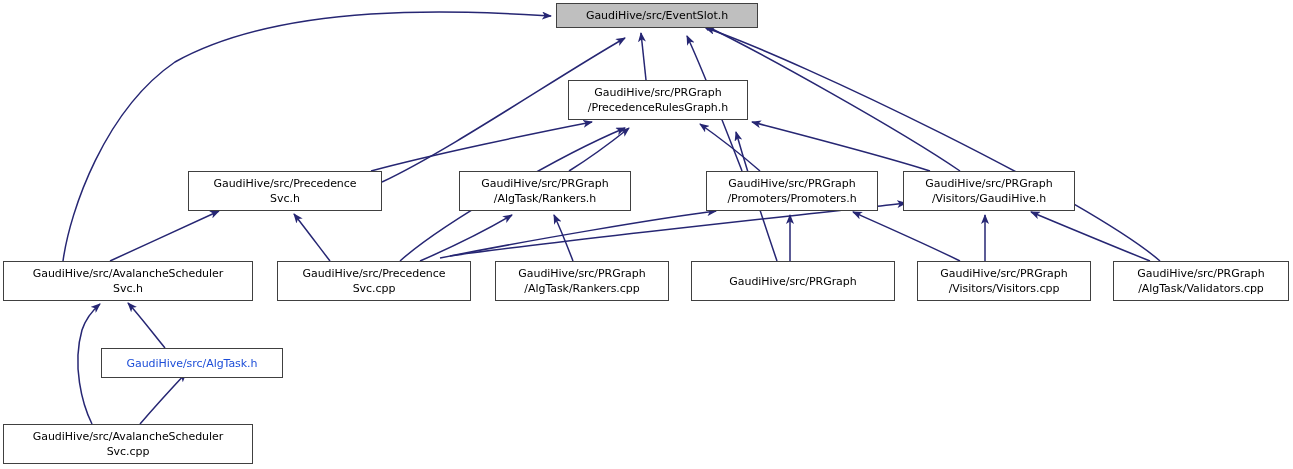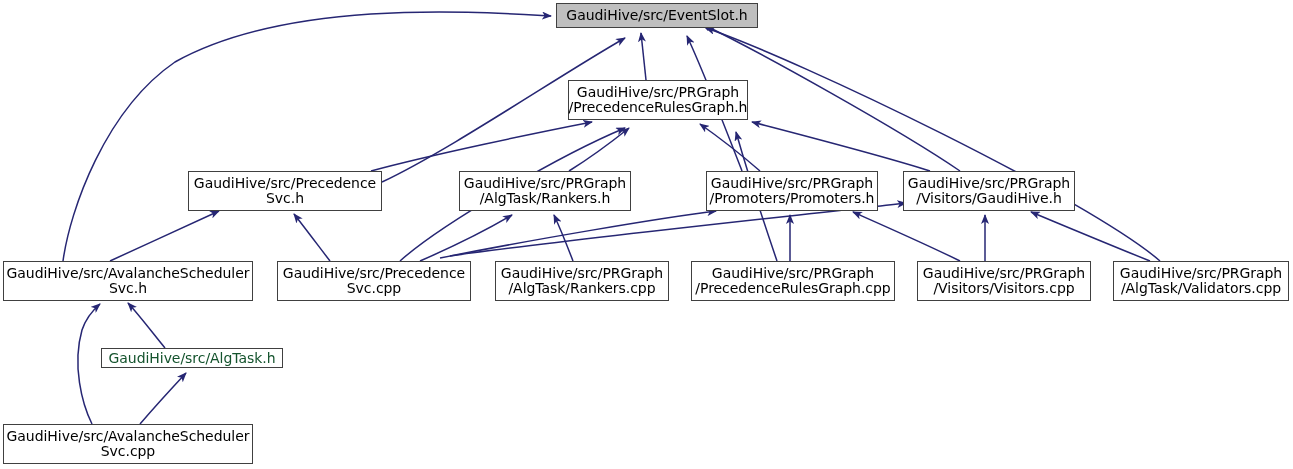--- a/index.html
+++ b/index.html
@@ -25,21 +25,21 @@
     width: 1293px;
     height: 469px;
     pointer-events: none;
   }
   .node {
     position: absolute;
     box-sizing: border-box;
     border: 1px solid #404040;
     background: #ffffff;
     color: #000000;
-    font-size: 14px;
+    font-size: 11px;
     line-height: 15px;
     text-align: center;
     display: flex;
     flex-direction: column;
     align-items: center;
     justify-content: center;
     white-space: pre;
     letter-spacing: -0.05px;
   }
   .node.root {
@@ -93,20 +93,20 @@
   <div id="node-layer">
       <div class="node root" style="left: 556px; top: 3px; width: 202px; height: 25px; background: rgb(191, 191, 191); border-color: rgb(64, 64, 64); color: rgb(0, 0, 0);"><span class="line">GaudiHive/src/EventSlot.h</span></div>
       <div class="node" style="left: 568px; top: 80px; width: 180px; height: 40px; background: rgb(255, 255, 255); border-color: rgb(64, 64, 64); color: rgb(0, 0, 0);"><span class="line">GaudiHive/src/PRGraph</span><span class="line">/PrecedenceRulesGraph.h</span></div>
       <div class="node" style="left: 188px; top: 171px; width: 194px; height: 40px; background: rgb(255, 255, 255); border-color: rgb(64, 64, 64); color: rgb(0, 0, 0);"><span class="line">GaudiHive/src/Precedence</span><span class="line">Svc.h</span></div>
       <div class="node" style="left: 459px; top: 171px; width: 172px; height: 40px; background: rgb(255, 255, 255); border-color: rgb(64, 64, 64); color: rgb(0, 0, 0);"><span class="line">GaudiHive/src/PRGraph</span><span class="line">/AlgTask/Rankers.h</span></div>
       <div class="node" style="left: 706px; top: 171px; width: 172px; height: 40px; background: rgb(255, 255, 255); border-color: rgb(64, 64, 64); color: rgb(0, 0, 0);"><span class="line">GaudiHive/src/PRGraph</span><span class="line">/Promoters/Promoters.h</span></div>
       <div class="node" style="left: 903px; top: 171px; width: 172px; height: 40px; background: rgb(255, 255, 255); border-color: rgb(64, 64, 64); color: rgb(0, 0, 0);"><span class="line">GaudiHive/src/PRGraph</span><span class="line">/Visitors/GaudiHive.h</span></div>
       <div class="node" style="left: 3px; top: 261px; width: 250px; height: 40px; background: rgb(255, 255, 255); border-color: rgb(64, 64, 64); color: rgb(0, 0, 0);"><span class="line">GaudiHive/src/AvalancheScheduler</span><span class="line">Svc.h</span></div>
       <div class="node" style="left: 277px; top: 261px; width: 194px; height: 40px; background: rgb(255, 255, 255); border-color: rgb(64, 64, 64); color: rgb(0, 0, 0);"><span class="line">GaudiHive/src/Precedence</span><span class="line">Svc.cpp</span></div>
       <div class="node" style="left: 495px; top: 261px; width: 174px; height: 40px; background: rgb(255, 255, 255); border-color: rgb(64, 64, 64); color: rgb(0, 0, 0);"><span class="line">GaudiHive/src/PRGraph</span><span class="line">/AlgTask/Rankers.cpp</span></div>
-      <div class="node" style="left: 691px; top: 261px; width: 204px; height: 40px; background: rgb(255, 255, 255); border-color: rgb(64, 64, 64); color: rgb(0, 0, 0);"><span class="line">GaudiHive/src/PRGraph</span><span class="line">/PrecedenceRulesGraph.cpp</span></div>
+      <div class="node" style="left: 691px; top: 261px; width: 204px; height: 40px; background: rgb(255, 255, 255); border-color: rgb(64, 64, 64); color: rgb(0, 0, 0);"><span class="line">GaudiHive/src/PRGraph</span></div>
       <div class="node" style="left: 917px; top: 261px; width: 174px; height: 40px; background: rgb(255, 255, 255); border-color: rgb(64, 64, 64); color: rgb(0, 0, 0);"><span class="line">GaudiHive/src/PRGraph</span><span class="line">/Visitors/Visitors.cpp</span></div>
       <div class="node" style="left: 1113px; top: 261px; width: 176px; height: 40px; background: rgb(255, 255, 255); border-color: rgb(64, 64, 64); color: rgb(0, 0, 0);"><span class="line">GaudiHive/src/PRGraph</span><span class="line">/AlgTask/Validators.cpp</span></div>
-      <div class="node" style="left: 101px; top: 348px; width: 182px; height: 20px; background: rgb(255, 255, 255); border-color: rgb(64, 64, 64); color: #14532d;"><span class="line">GaudiHive/src/AlgTask.h</span></div>
+      <div class="node" style="left: 101px; top: 348px; width: 182px; height: 30px; background: rgb(255, 255, 255); border-color: rgb(64, 64, 64); color: #1d4ed8;"><span class="line">GaudiHive/src/AlgTask.h</span></div>
       <div class="node" style="left: 3px; top: 424px; width: 250px; height: 40px; background: rgb(255, 255, 255); border-color: rgb(64, 64, 64); color: rgb(0, 0, 0);"><span class="line">GaudiHive/src/AvalancheScheduler</span><span class="line">Svc.cpp</span></div>
     </div>
 
 </div>
 
 </body></html>

